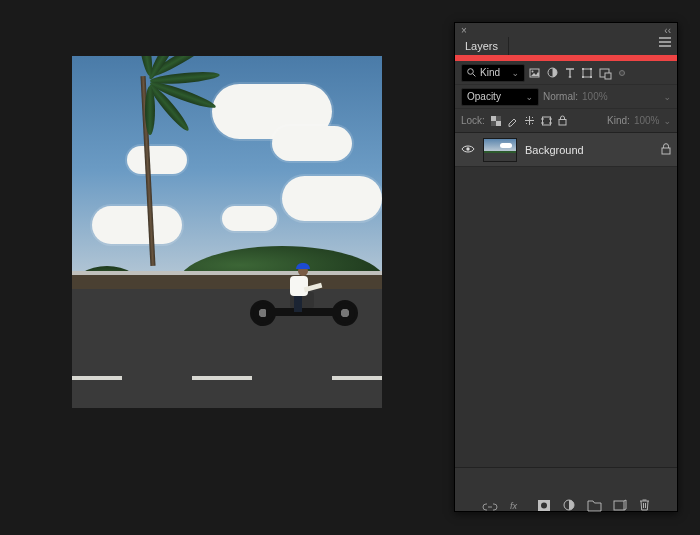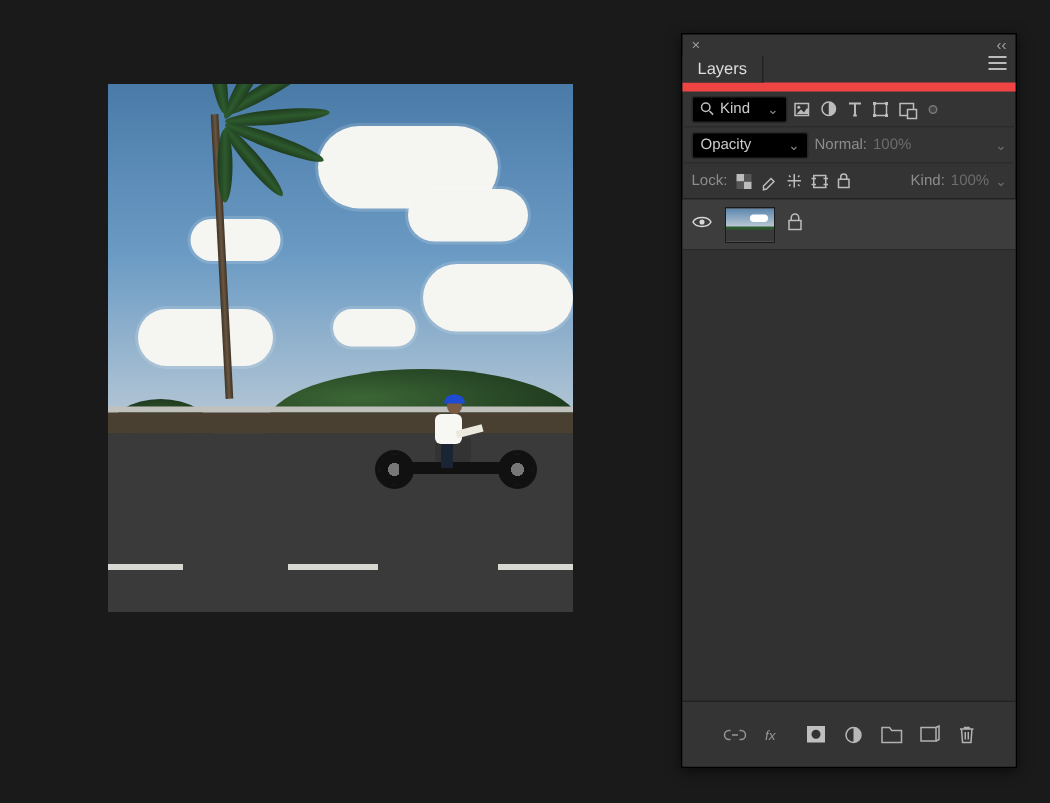--- a/index.html
+++ b/index.html
@@ -72,21 +72,21 @@
 .layer{display:flex;align-items:center;height:34px;background:#3d3d3d;border-bottom:1px solid #292929;padding:0 6px;gap:8px}
 .eye{width:14px;text-align:center;cursor:pointer}
 .thumb{width:34px;height:24px;border:1px solid #1a1a1a;background:#888;position:relative;overflow:hidden}
 .th-sky{position:absolute;inset:0;height:60%;background:linear-gradient(#5c86ae,#c1cdd6)}
 .th-cloud{position:absolute;left:16px;top:4px;width:12px;height:5px;background:#fff;border-radius:4px}
 .th-grass{position:absolute;top:55%;left:0;right:0;height:4px;background:#2d5a2d}
 .th-road{position:absolute;bottom:0;left:0;right:0;height:35%;background:#3a3a3a}
 .lname{flex:1;color:#e2e2e2;font-size:11px}
 .lock{color:#a0a0a0}
 
-.panel-footer{height:44px;display:flex;align-items:center;justify-content:center;gap:13px;border-top:1px solid #222;background:#343434}
+.panel-footer{height:44px;display:flex;align-items:flex-end;justify-content:center;gap:13px;border-top:1px solid #222;background:#343434}
 .panel-footer svg{display:block;opacity:.85}
 svg{overflow:visible}
 </style>
 </head>
 <body>
 
 <div class="canvas">
   <div class="sky">
     <div class="cloud c1"></div>
       <div class="cloud c2"></div>
@@ -251,20 +251,21 @@
             <path d="M1 5c2-4 10-4 12 0-2 4-10 4-12 0z" fill="none" stroke="#d8d8d8"></path>
             <circle cx="7" cy="5" r="1.7" fill="#d8d8d8"></circle>
           </svg>
       </span>
       <div class="thumb">
         <div class="th-sky"></div>
           <div class="th-cloud"></div>
           <div class="th-grass"></div>
           <div class="th-road"></div>
       </div>
+      <span class="lname">Background</span>
       <span class="lock">
         <svg width="10" height="12">
             <rect x="1" y="5" width="8" height="6" fill="none" stroke="#bcbcbc"></rect>
             <path d="M2.5 5V3.2a2.5 2.5 0 015 0V5" fill="none" stroke="#bcbcbc"></path>
           </svg>
       </span>
     </div>
   </div>
 
   <div class="panel-footer">

